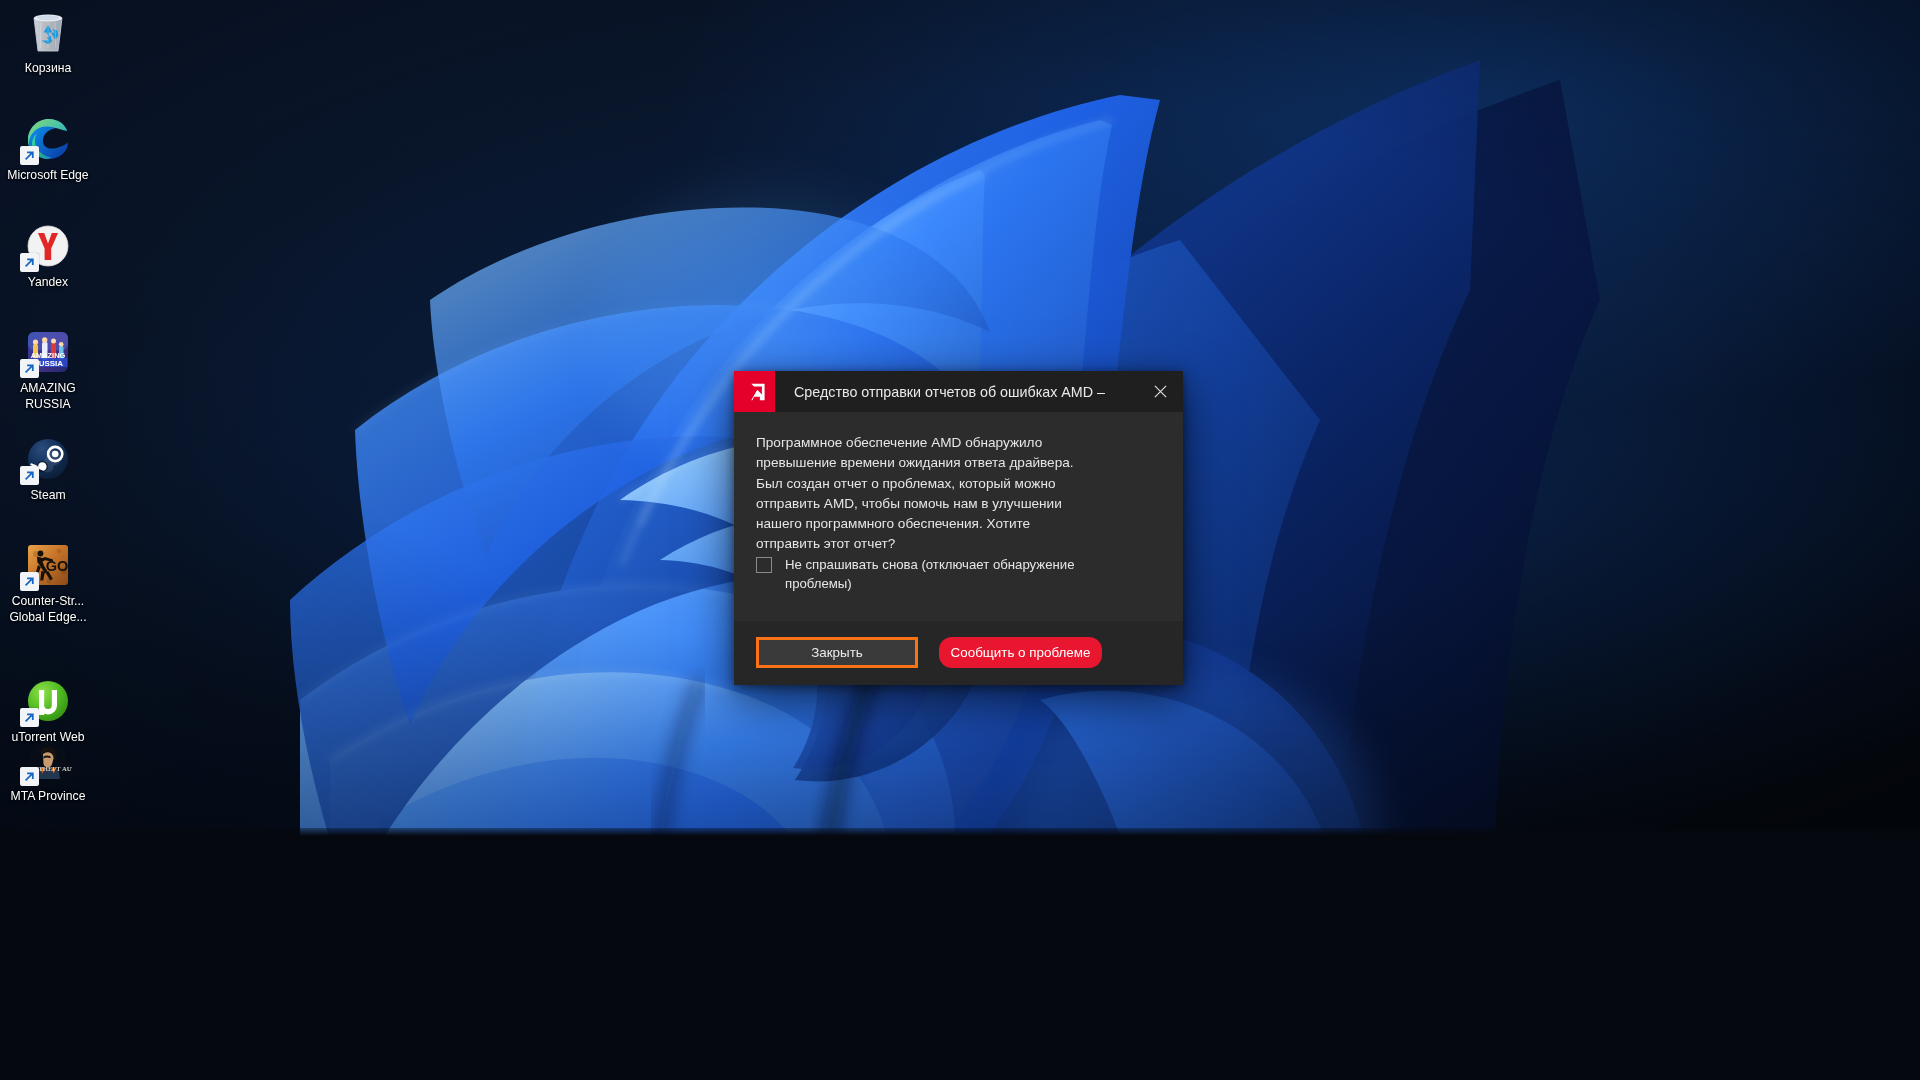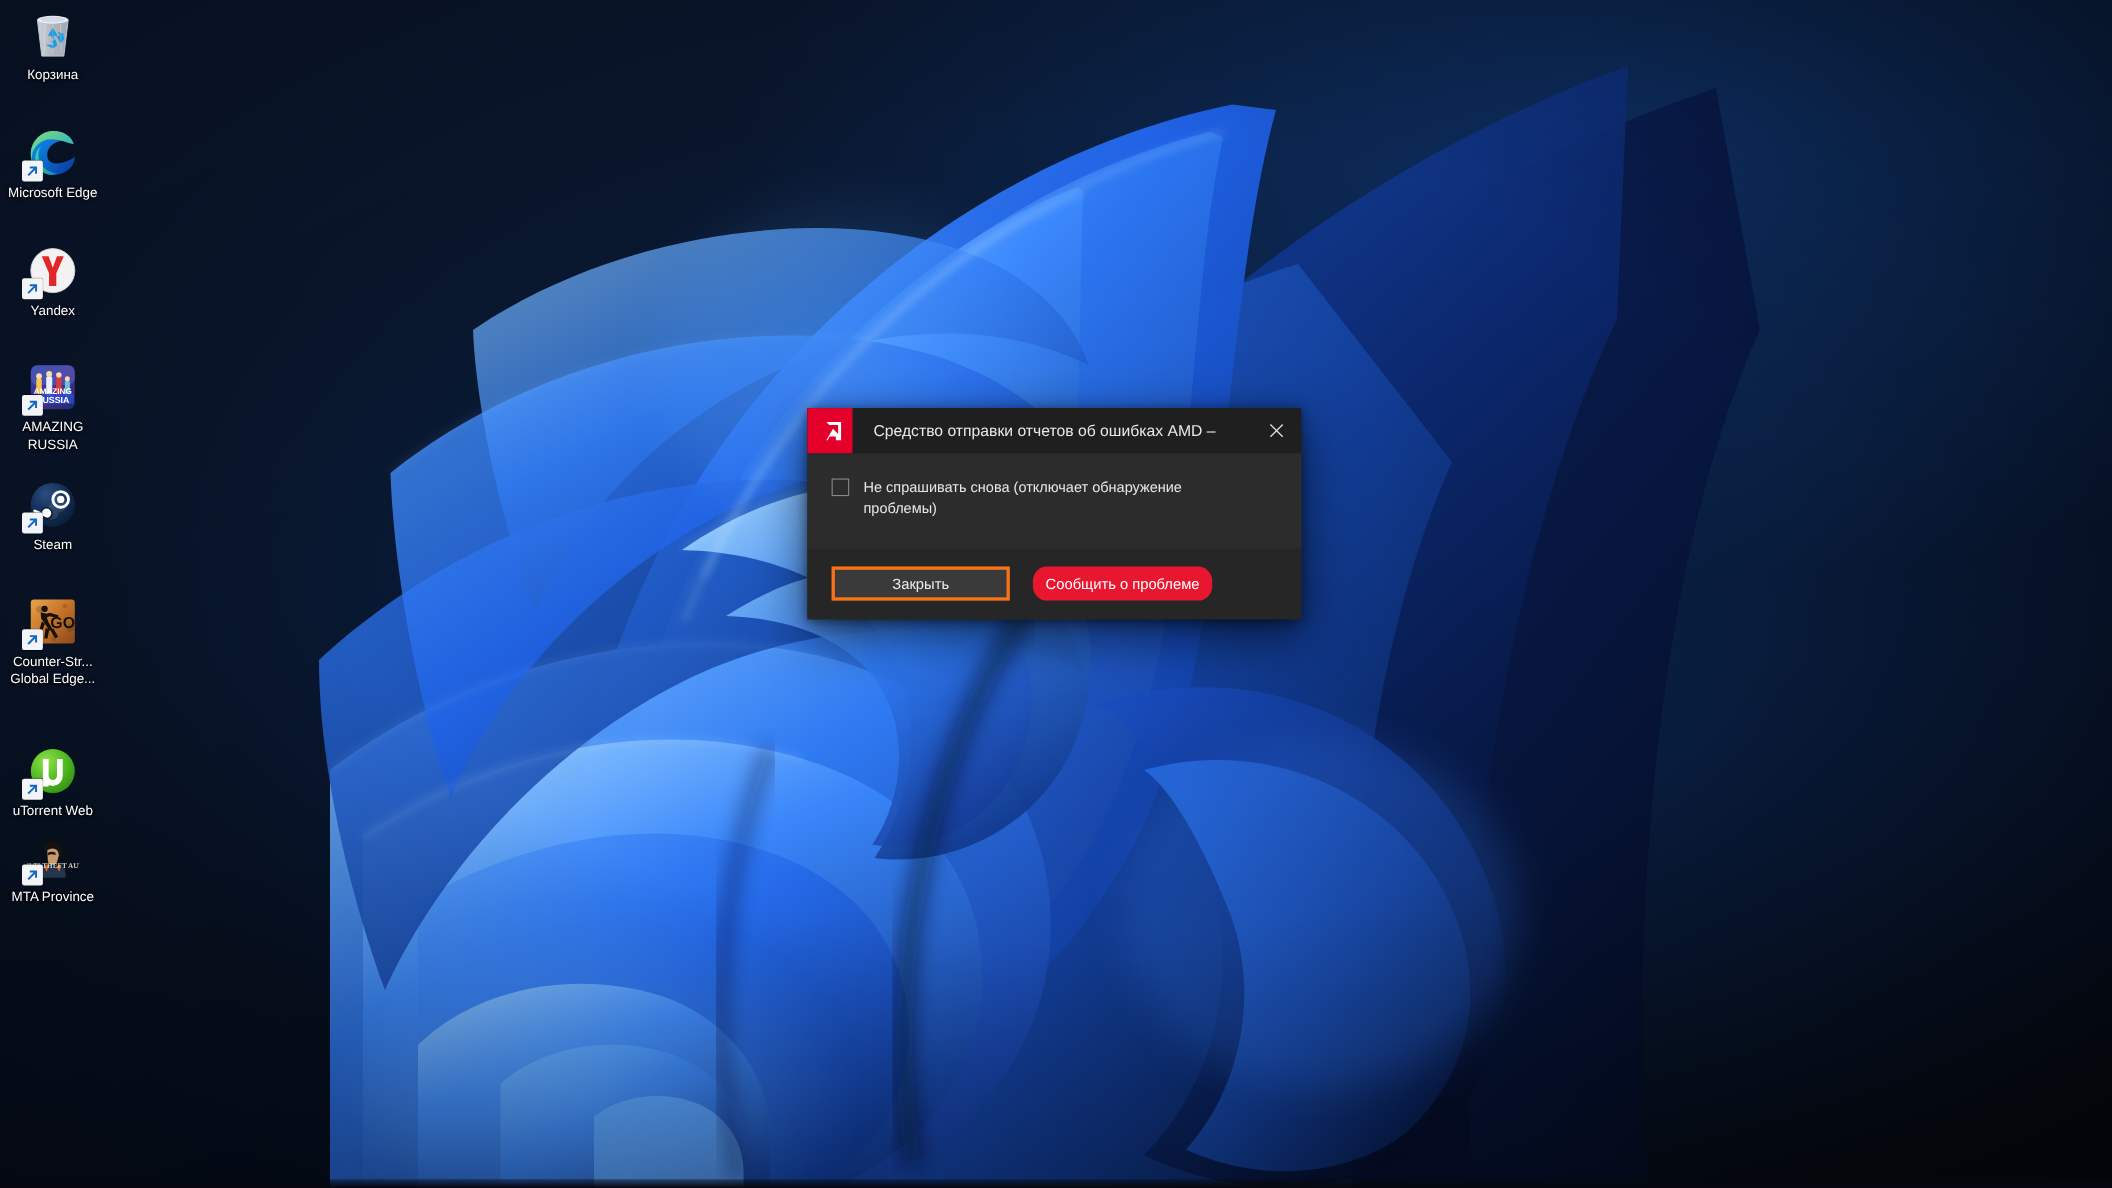--- a/index.html
+++ b/index.html
@@ -6,21 +6,21 @@
   * { box-sizing: border-box; margin: 0; padding: 0; }
   html, body {
     width: 1920px; height: 1080px;
     overflow: hidden;
     font-family: "Liberation Sans", sans-serif;
     background: #05080f;
   }
 
   #screen {
     position: relative;
-    width: 1920px; height: 1080px;
+    width: 1920px; height: 836px;
     overflow: hidden;
   }
 
   
   #wallpaper {
     position: absolute;
     inset: 0;
     background:
       radial-gradient(ellipse 70% 60% at 78% 12%, #0d2f63 0%, rgba(13,47,99,0) 62%),
       radial-gradient(ellipse 80% 70% at 60% 55%, #0a2550 0%, rgba(10,37,80,0) 70%),
@@ -465,21 +465,21 @@
       <path d="M15 28.5 L15 38 L20.2 38 L20.2 32" fill="#ffffff"></path>
     </svg>
           <div class="shortcut-badge">
             <svg viewBox="0 0 16 16">
               <path d="M4.5 11.5 L11 5 M6.4 4.6 L11.5 4.6 L11.5 9.7" stroke="#1566c0" stroke-width="1.9" fill="none" stroke-linecap="square"></path>
             </svg>
           </div>
         </div>
         <div class="icon-label">uTorrent Web</div>
       </div>
-      <div class="desktop-icon" style="top: 755px;">
+      <div class="desktop-icon" style="top: 736px;">
         <div class="icon-art">
     <svg viewBox="0 0 48 48">
       <ellipse cx="24" cy="24" rx="19" ry="19" fill="#0a1018" opacity="0.55"></ellipse>
       <path d="M17 14 q7 -7 14 0 q2.5 4 1.5 9 l-3 1 q0.5 -5 -1.5 -7 q-4 -3 -8.5 -0.5 q-2.5 2 -2.5 6 Z" fill="#17120e"></path>
       <path d="M19 18 q4 -3 8.5 -0.5 q2 1.6 2 5 l-1.4 5.5 q-0.6 2.4 -2.6 3 l-3.2 0.2 q-2.2 -0.7 -2.8 -3.2 Z" fill="#c99a6e"></path>
       <path d="M19.5 20.5 q3 -2 7 -0.3 l0 2 q-3.6 -1.5 -7 0.2 Z" fill="#1a1410"></path>
       <path d="M18.5 31 q-4.4 1.6 -6 5.4 l-0.6 6.6 l24 0 l-0.6 -6.6 q-1.6 -3.8 -6 -5.4 l-2.6 3 l-2.6 0 Z" fill="#23364f"></path>
       <path d="M19.2 31.3 l-3 1.1 l2 5.2 l2.2 -4.2 Z" fill="#e0640f"></path>
       <path d="M28.8 31.3 l3 1.1 l-2 5.2 l-2.2 -4.2 Z" fill="#e0640f"></path>
       <text x="24" y="34.5" font-family="Liberation Serif, serif" font-size="6.6" font-weight="bold" fill="#e8e4d8" text-anchor="middle" opacity="0.9">MULTI THEFT AUTO</text>
@@ -504,20 +504,21 @@
       </div>
       <div id="dialog-title">Средство отправки отчетов об ошибках AMD –</div>
       <div id="dialog-close">
         <svg viewBox="0 0 16 16" aria-hidden="true">
           <path d="M2 2 L14 14 M14 2 L2 14" stroke="#dedede" stroke-width="1.3" fill="none"></path>
         </svg>
       </div>
     </div>
 
     <div id="dialog-body">
+      <div id="dialog-message">Программное обеспечение AMD обнаружило превышение времени ожидания ответа драйвера. Был создан отчет о проблемах, который можно отправить AMD, чтобы помочь нам в улучшении нашего программного обеспечения. Хотите отправить этот отчет?</div>
 
       <div id="checkbox-row">
         <div id="dont-ask-checkbox"></div>
         <div id="checkbox-label">Не спрашивать снова (отключает обнаружение проблемы)</div>
       </div>
     </div>
 
     <div id="dialog-footer">
       <button class="dlg-btn" id="close-button">Закрыть</button>
       <button class="dlg-btn" id="report-button">Сообщить о проблеме</button>

